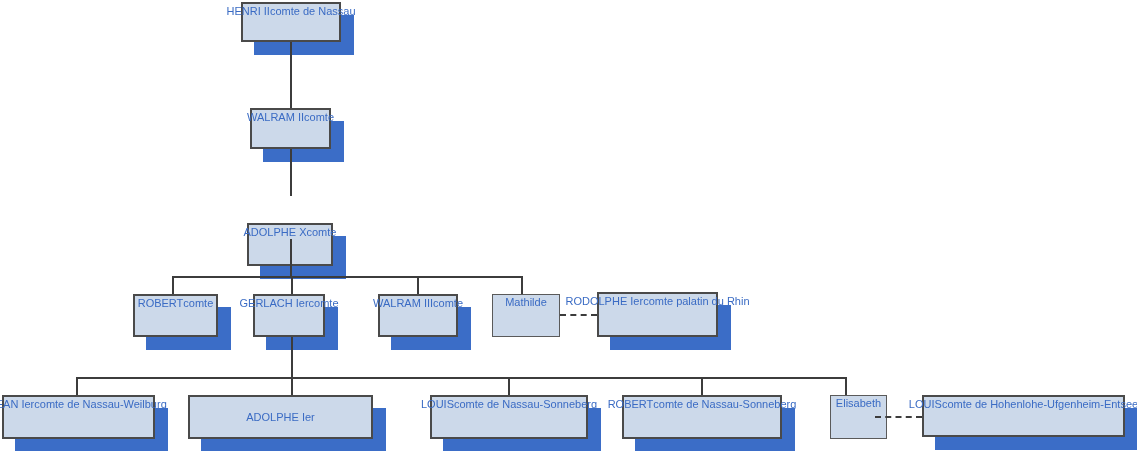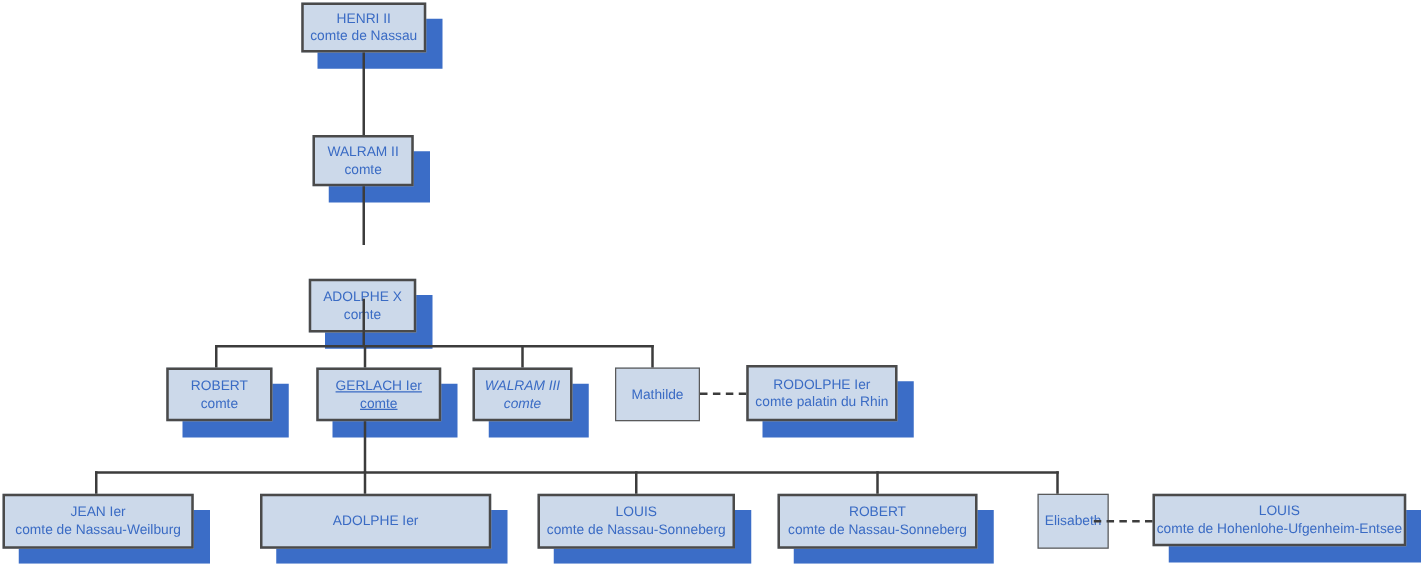--- a/index.html
+++ b/index.html
@@ -19,21 +19,21 @@
     position: absolute;
     box-sizing: border-box;
     background: var(--box-fill, #ccd9ea);
     border: 2px solid var(--box-border, #4a4a4a);
     box-shadow: 13px 13px 0 var(--shadow-blue, #3b6dc7);
     color: var(--text-blue, #3a6bc4);
     font-size: 11px;
     line-height: 14px;
     text-align: center;
     display: flex;
-    flex-direction: column;
+    flex-direction: row;
     justify-content: center;
     z-index: 2;
     white-space: nowrap;
   }
   .node.no-shadow {
     box-shadow: none;
     border: 1px solid var(--box-border-light, #5a5a5a);
   }
   .line {
     position: absolute;
@@ -67,45 +67,45 @@
   <div class="node" style="left:247px; top:196px; width:86px; height:43px;margin-top:27px;">
     <div>ADOLPHE X</div>
     <div>comte</div>
   </div>
 
   <div class="node" style="left:133px; top:294px; width:85px; height:43px;">
     <div>ROBERT</div>
     <div>comte</div>
   </div>
 
-  <div class="node" style="left:253px; top:294px; width:100px; height:43px;text-decoration:underline;">
+  <div class="node" style="left:253px; top:294px; width:72px; height:43px;">
     <div>GERLACH Ier</div>
     <div>comte</div>
   </div>
 
-  <div class="node" style="left:378px; top:294px; width:80px; height:43px;font-style:italic;">
+  <div class="node" style="left:378px; top:294px; width:80px; height:43px;">
     <div>WALRAM III</div>
     <div>comte</div>
   </div>
 
-  <div class="node no-shadow" style="left:492px; top:294px; width:68px; height:43px;align-items:center;">
+  <div class="node no-shadow" style="left:492px; top:294px; width:68px; height:43px;">
     <div>Mathilde</div>
   </div>
 
   <div class="node" style="left:597px; top:292px; width:121px; height:45px;">
     <div>RODOLPHE Ier</div>
     <div>comte palatin du Rhin</div>
   </div>
 
   <div class="node" style="left:2px; top:395px; width:153px; height:44px;">
     <div>JEAN Ier</div>
     <div>comte de Nassau-Weilburg</div>
   </div>
 
-  <div class="node" style="left:208px; top:395px; width:185px; height:44px;">
+  <div class="node" style="left:188px; top:395px; width:185px; height:44px;align-items:center;">
     <div>ADOLPHE Ier</div>
   </div>
 
   <div class="node" style="left:430px; top:395px; width:158px; height:44px;">
     <div>LOUIS</div>
     <div>comte de Nassau-Sonneberg</div>
   </div>
 
   <div class="node" style="left:622px; top:395px; width:160px; height:44px;">
     <div>ROBERT</div>

